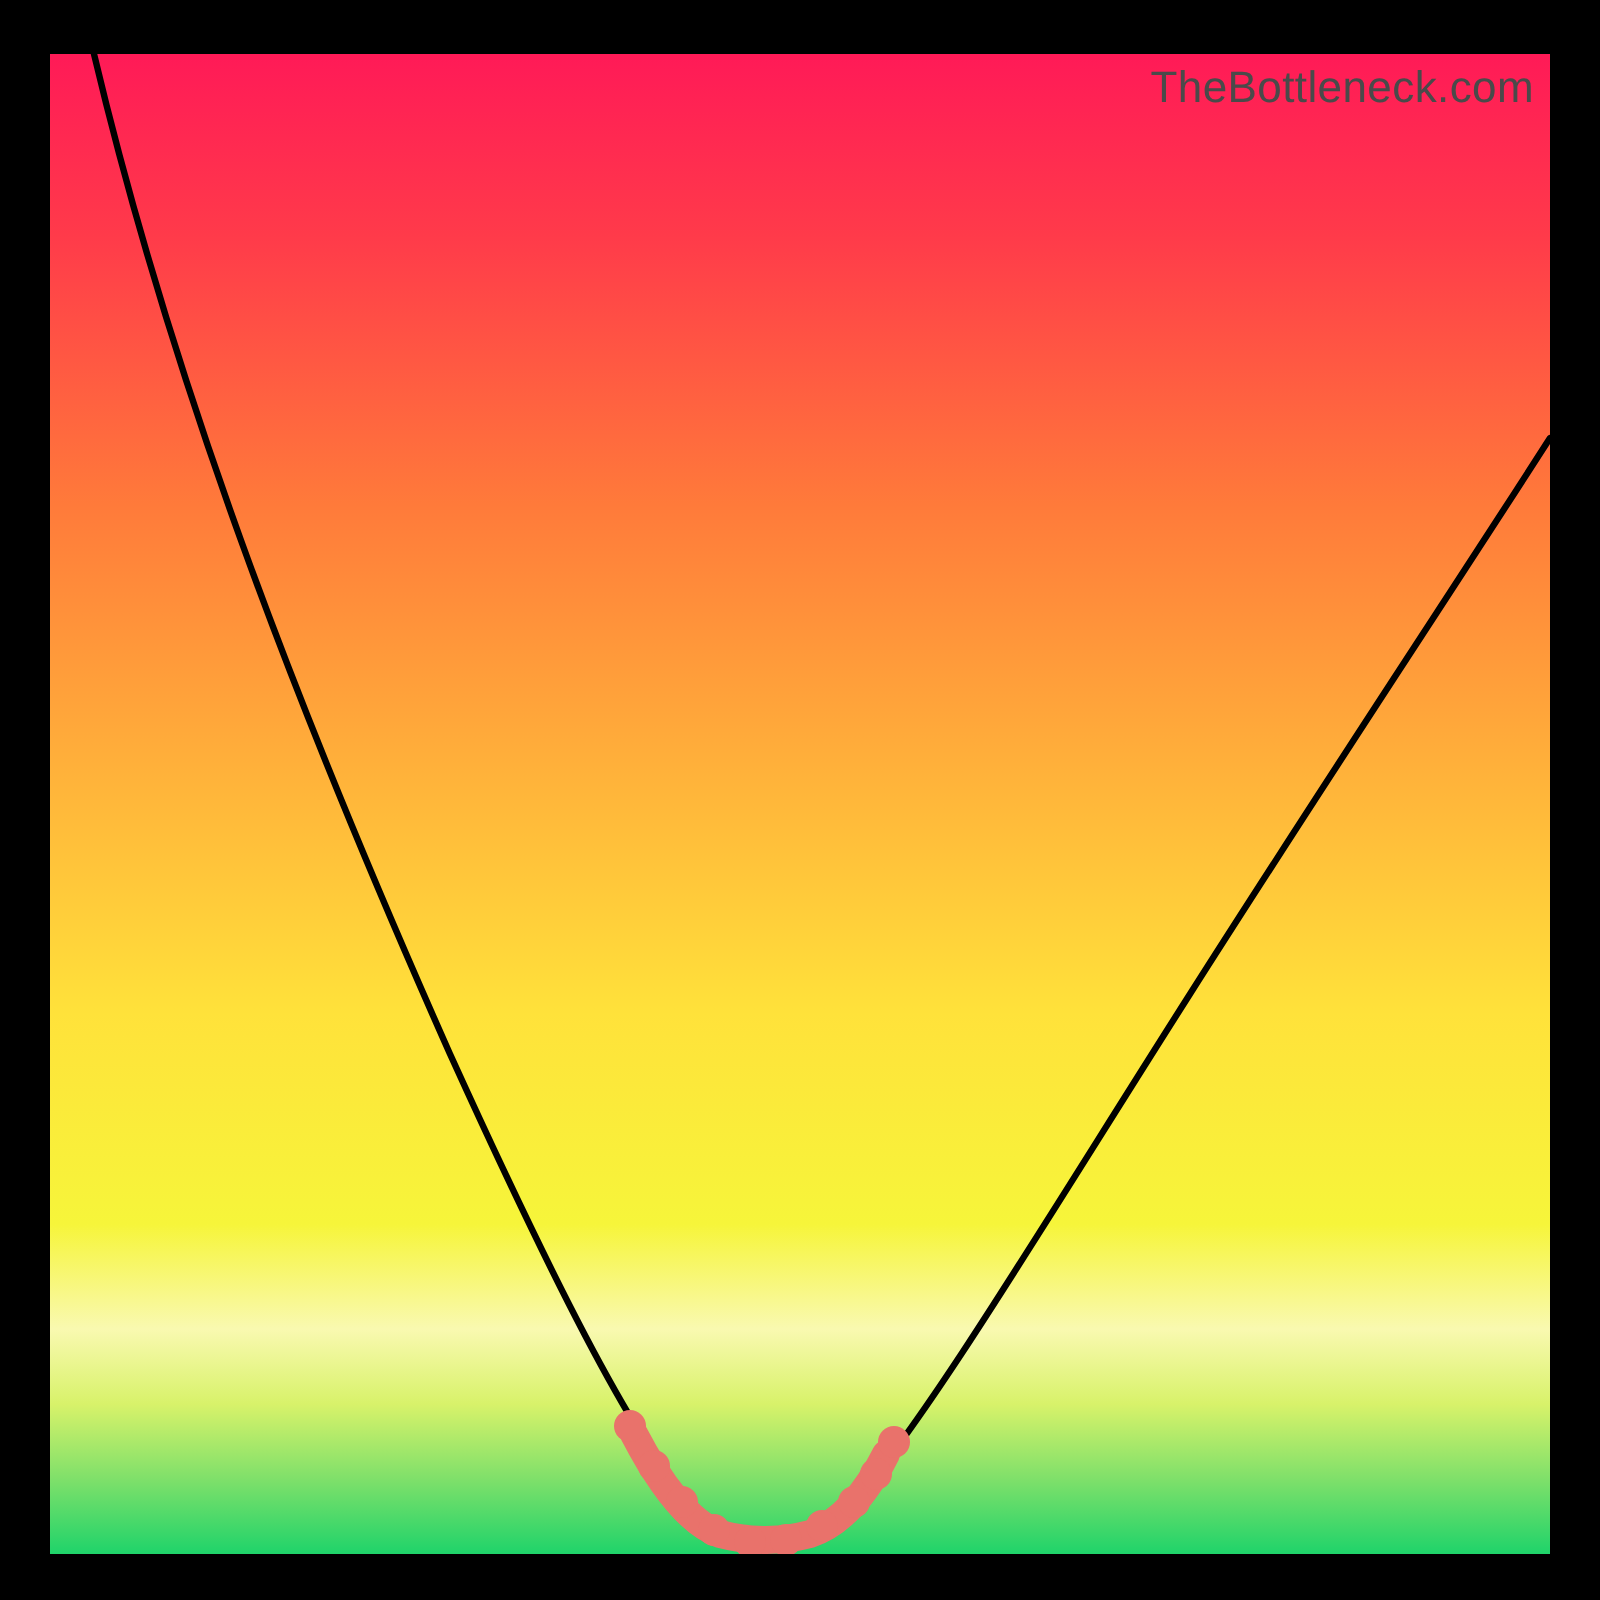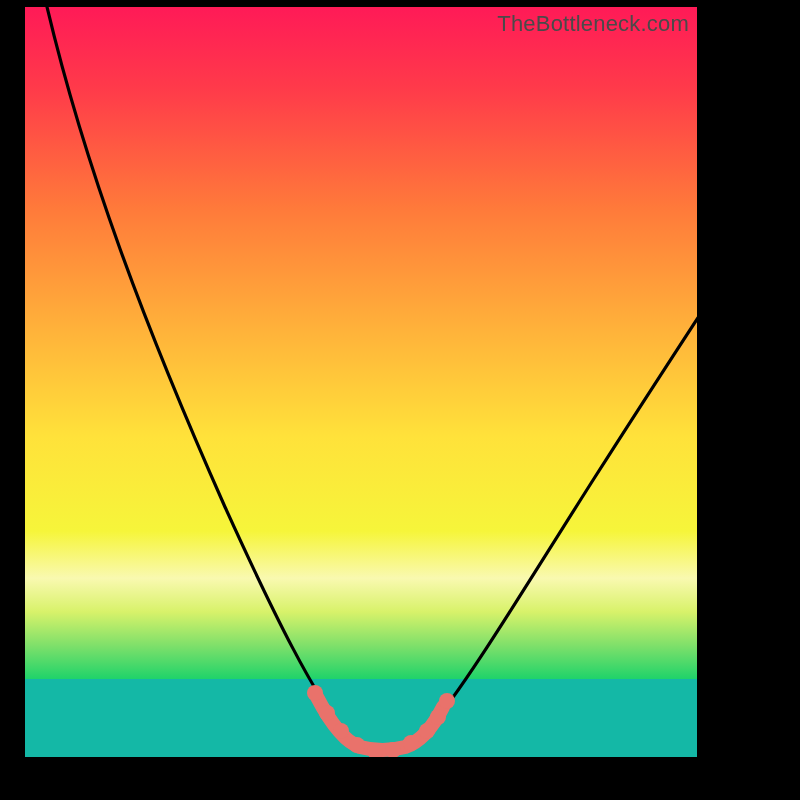--- a/index.html
+++ b/index.html
@@ -7,22 +7,22 @@
     padding: 0;
     width: 800px;
     height: 800px;
     background: #000000;
     overflow: hidden;
     font-family: Arial, Helvetica, sans-serif;
   }
   .frame {
     position: absolute;
     left: 25px;
-    top: 7px;
-    width: 672px;
+    top: 27px;
+    width: 750px;
     height: 750px;
     background: #14b8a6;
   }
   .gradient {
     position: absolute;
     left: 0; top: 0; right: 0; bottom: 0;
   }
   .curve-svg {
     position: absolute;
     left: 0; top: 0;

